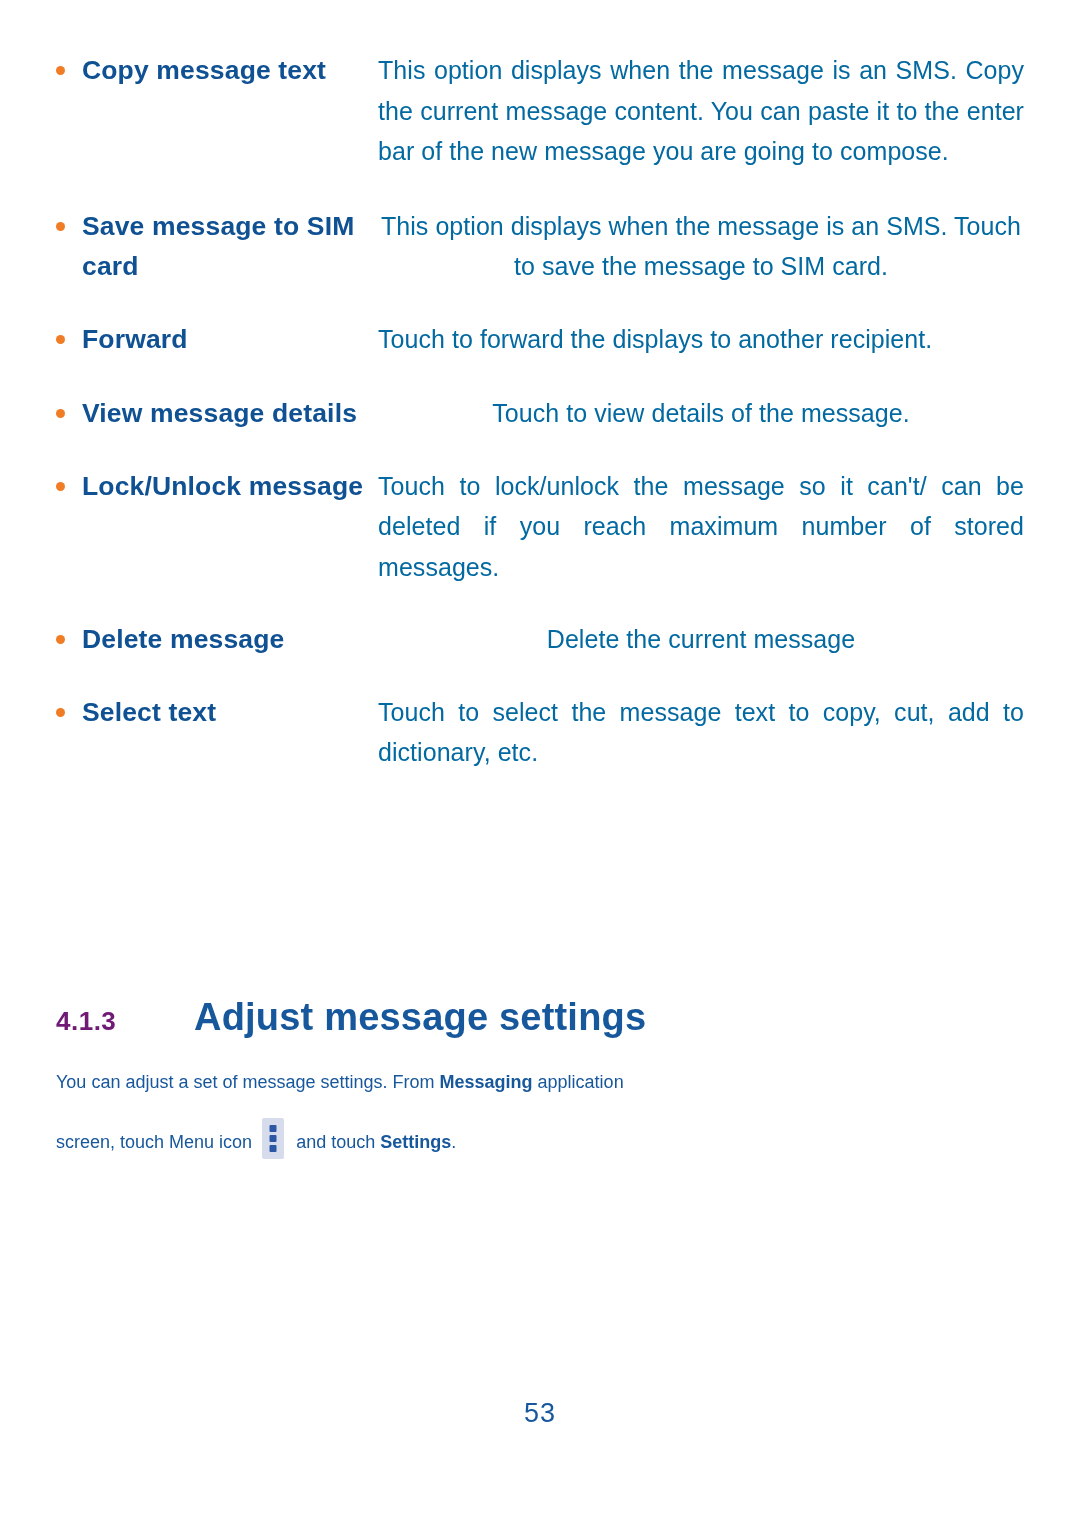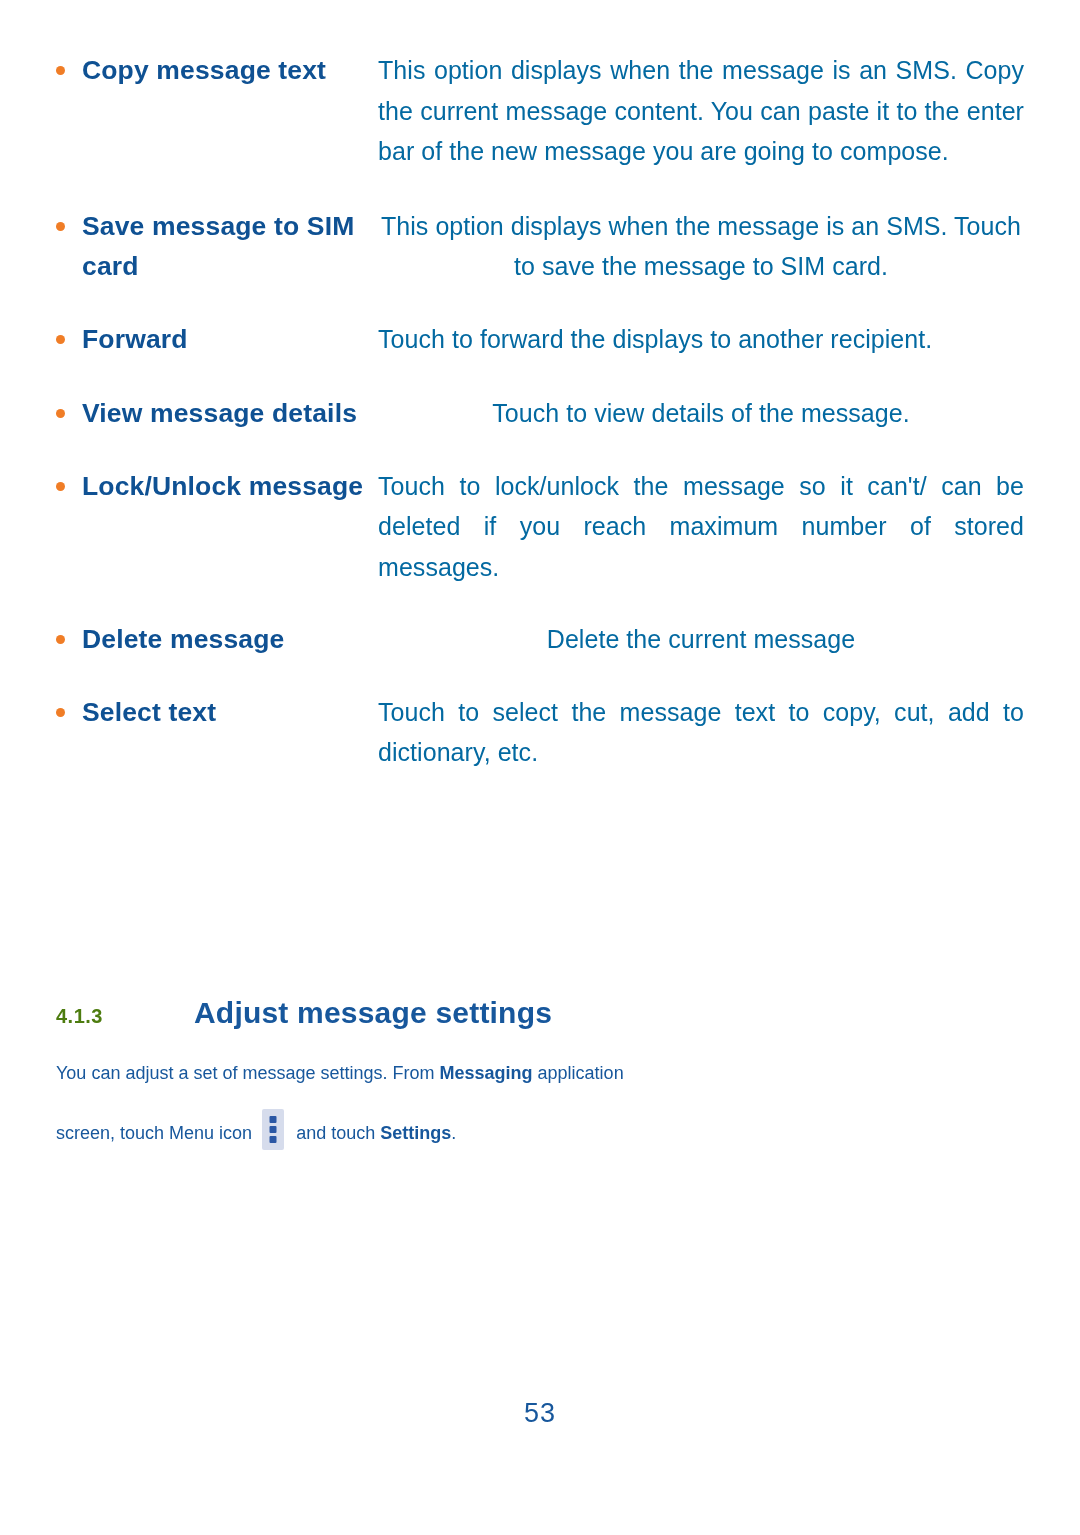--- a/index.html
+++ b/index.html
@@ -97,30 +97,30 @@
     width: 968px;
   }
 
   .section-head {
     display: flex;
     align-items: baseline;
     margin-bottom: 13px;
   }
 
   .section-number {
-    font-size: 20px;
-    font-weight: bold;
-    color: #4d7c0f;
+    font-size: 26px;
+    font-weight: bold;
+    color: #701a75;
     letter-spacing: 0.5px;
     width: 138px;
     flex: 0 0 138px;
   }
 
   .section-title {
-    font-size: 30px;
+    font-size: 38px;
     font-weight: bold;
     color: #17579C;
     letter-spacing: 0.2px;
   }
 
   .section-body {
     font-size: 18px;
     color: #17579C;
     line-height: 60px;
     text-align: justify;

